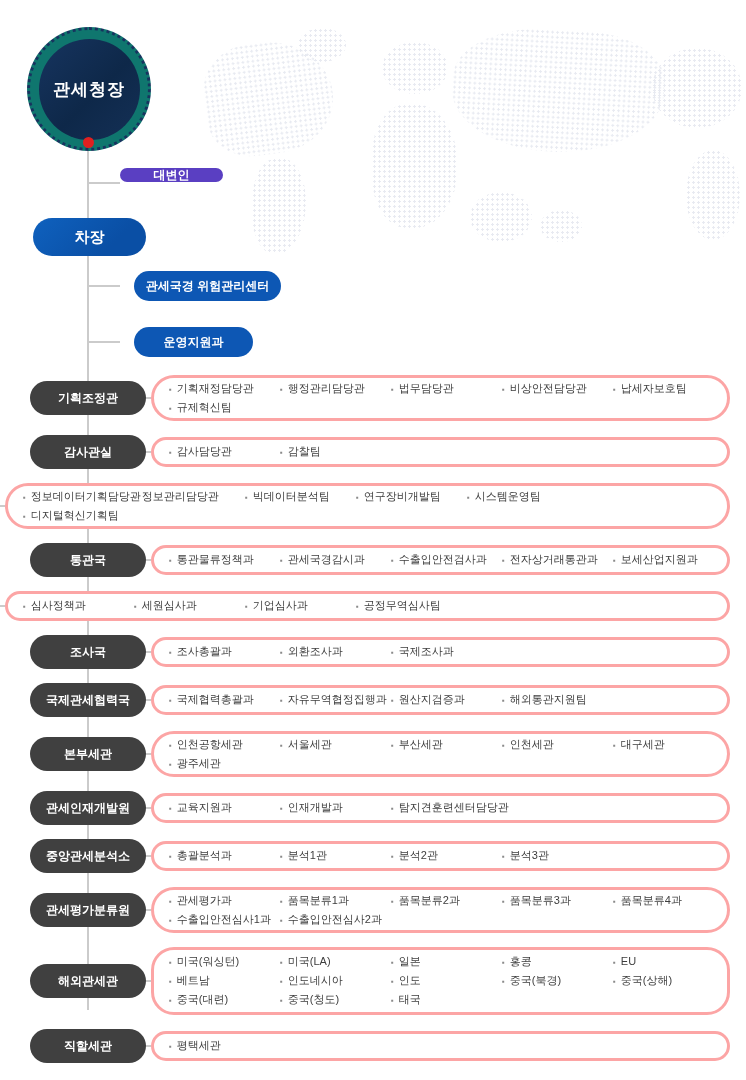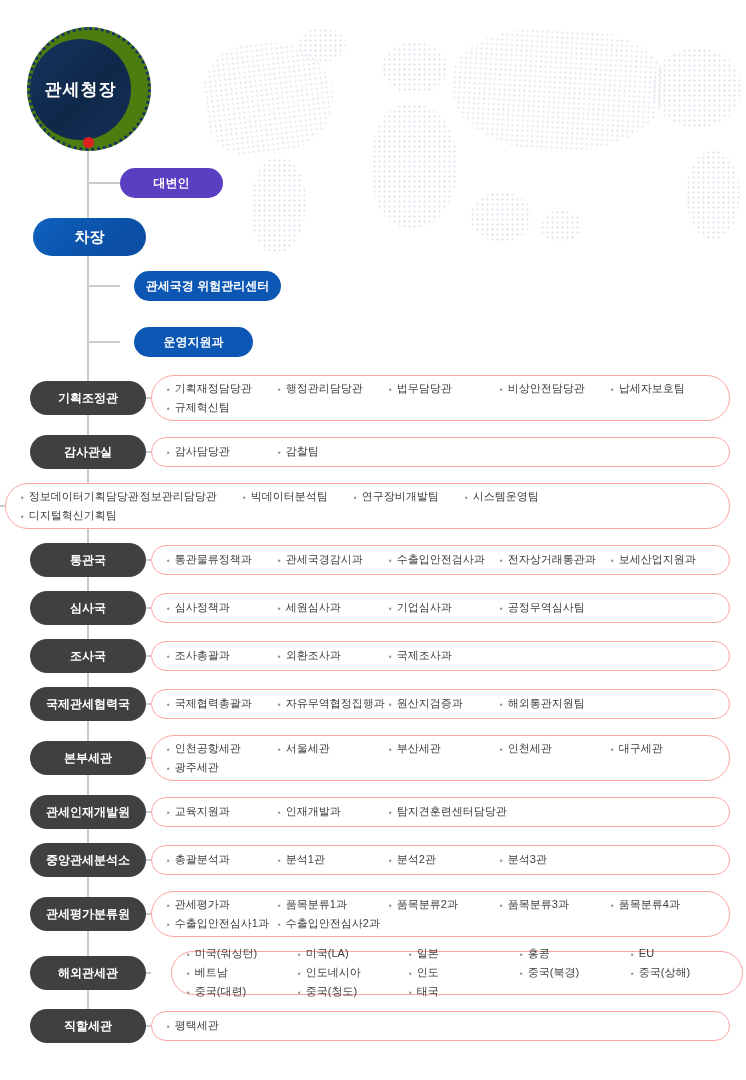--- a/index.html
+++ b/index.html
@@ -15,59 +15,59 @@
     background-size: 5px 5px;
   }
 
   
   .trunk { position:absolute; left:87px; top:146px; width:2px; height:864px; background:#cbcbcb; z-index:1; }
   .h-line { position:absolute; left:88px; height:2px; background:#cbcbcb; z-index:1; }
 
   
   .head-ring {
     position:absolute; left:27px; top:27px; width:118px; height:118px;
-    border:3px dotted #17335f; border-radius:50%; background:#4d7c0f;
-    display:flex; align-items:center; justify-content:flex-start; z-index:2;
+    border:3px dotted #17335f; border-radius:50%; background:#0f766e;
+    display:flex; align-items:center; justify-content:center; z-index:2;
   }
   .head-circle {
     width:101px; height:101px; border-radius:50%;
     background:linear-gradient(135deg,#16345f 0%,#0e2849 55%,#143056 100%);
     color:#fff; font-size:17px; font-weight:bold; letter-spacing:1px;
     display:flex; align-items:center; justify-content:center;
   }
   .red-dot { position:absolute; left:83px; top:137px; width:11px; height:11px; border-radius:50%; background:#e02020; z-index:4; }
 
   .pill {
     position:absolute; z-index:2; color:#fff; font-weight:bold;
     display:flex; align-items:center; justify-content:center;
     border-radius:999px; white-space:nowrap;
   }
-  .spokesperson { left:120px; top:168px; width:103px; height:30px; background:#5a3fc2; font-size:12px; }
+  .spokesperson { left:120px; top:168px; width:103px; height:14px; background:#5a3fc2; font-size:12px; }
   .deputy { left:33px; top:218px; width:113px; height:38px; font-size:15px;
             background:linear-gradient(135deg,#0f61be 0%,#0a4fa5 70%); border-radius:20px; }
   .sub-unit { background:#0d57b4; font-size:12px; height:30px; left:134px; }
   .sub-unit.u0 { top:271px; width:147px; }
   .sub-unit.u1 { top:327px; width:119px; }
 
   
   #dept-rows { position:absolute; left:0; top:375px; width:746px; z-index:2; }
   .dept-row { display:flex; align-items:center; margin-bottom:14px; }
   .dept-pill {
     flex:none; width:116px; height:34px; margin-left:30px; border-radius:17px;
     background:#404040; color:#fff; font-size:12px; font-weight:bold;
     display:flex; align-items:center; justify-content:center; white-space:nowrap; z-index:2;
   }
   .h-conn { flex:none; width:5px; height:2px; background:#cbcbcb; }
   .unit-box {
     flex:1; margin-right:16px; box-sizing:border-box; background:#fff;
-    border:1px solid #fca5a5; border-radius:23px;
+    border:3px solid #fca5a5; border-radius:23px;
     display:grid; grid-template-columns:repeat(5,111px);
     align-content:center; row-gap:3px; padding-left:15px;
   }
-  .lines-1 { height:30px; } .lines-2 { height:46px; } .lines-3 { height:44px;margin-left:20px; }
+  .lines-1 { height:30px; } .lines-2 { height:46px; } .lines-3 { height:68px; }
   .unit-item { font-size:11px; color:#3d3d3d; line-height:14px; white-space:nowrap; }
   .unit-item::before { content:"▪"; color:#8a8a8a; font-size:8px; margin-right:5px; }
 </style>
 </head>
 <body>
 
 <div class="canvas">
 
   <div>
     <div class="map-blob" style="left:205px; top:42px; width:128px; height:112px; border-radius:45% 60% 55% 40%; transform:rotate(-7deg);"></div>
@@ -134,21 +134,20 @@
         <div class="h-conn"></div>
         <div class="unit-box lines-1">
           <div class="unit-item">통관물류정책과</div>
           <div class="unit-item">관세국경감시과</div>
           <div class="unit-item">수출입안전검사과</div>
           <div class="unit-item">전자상거래통관과</div>
           <div class="unit-item">보세산업지원과</div>
         </div>
       </div>
       <div class="dept-row">
-        <div class="dept-pill">심사국</div>
         <div class="h-conn"></div>
         <div class="unit-box lines-1">
           <div class="unit-item">심사정책과</div>
           <div class="unit-item">세원심사과</div>
           <div class="unit-item">기업심사과</div>
           <div class="unit-item">공정무역심사팀</div>
         </div>
       </div>
       <div class="dept-row">
         <div class="dept-pill">조사국</div>

